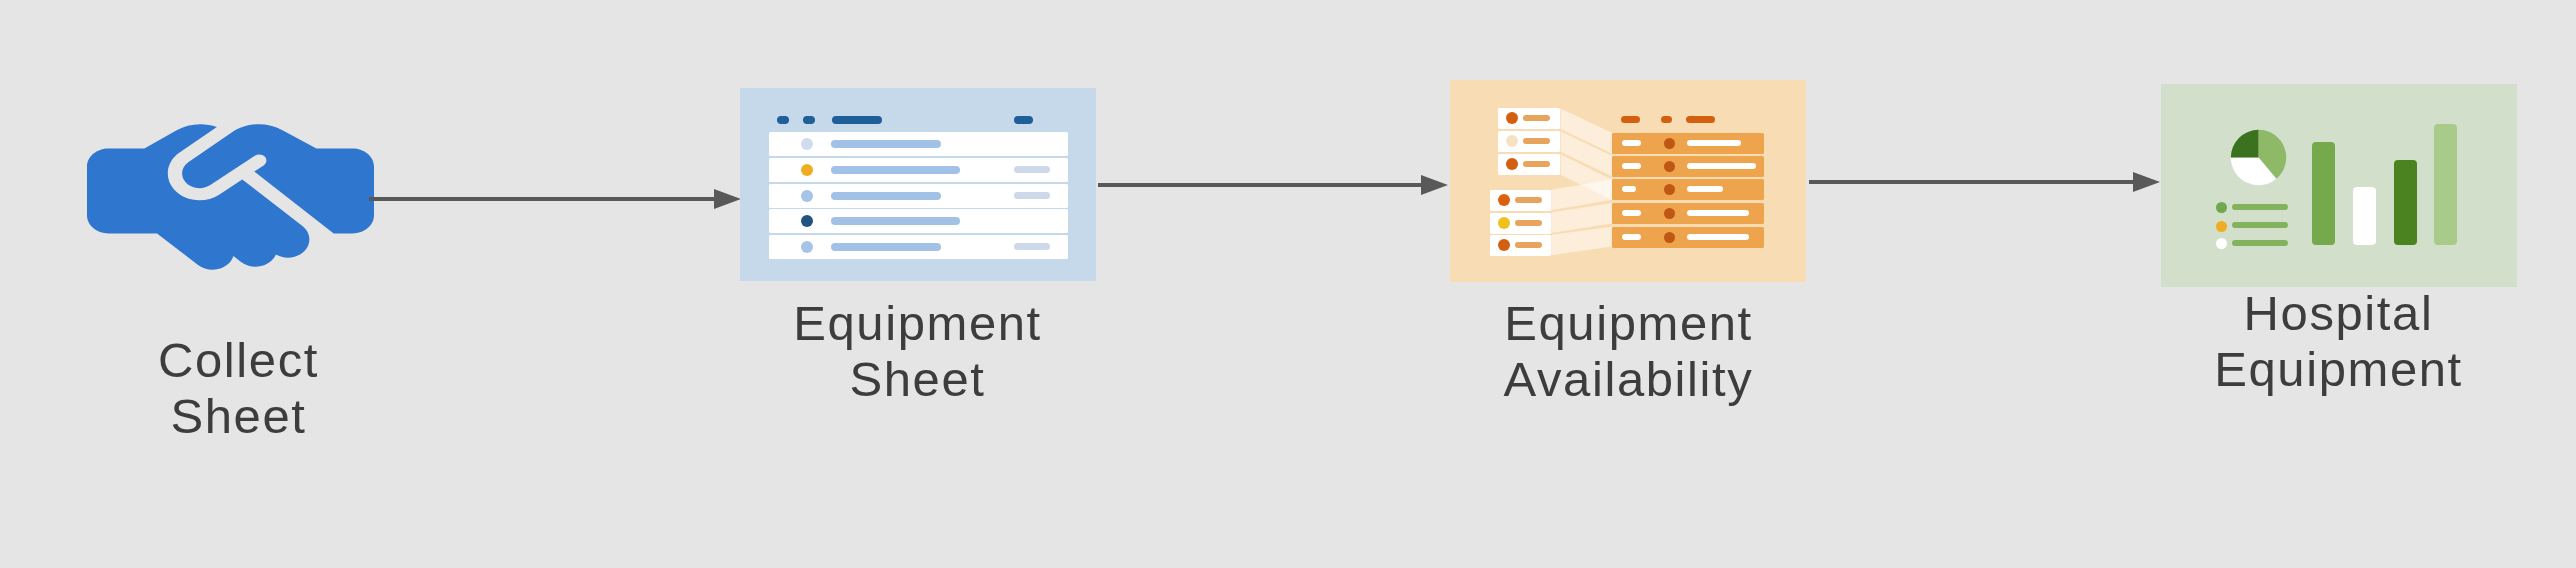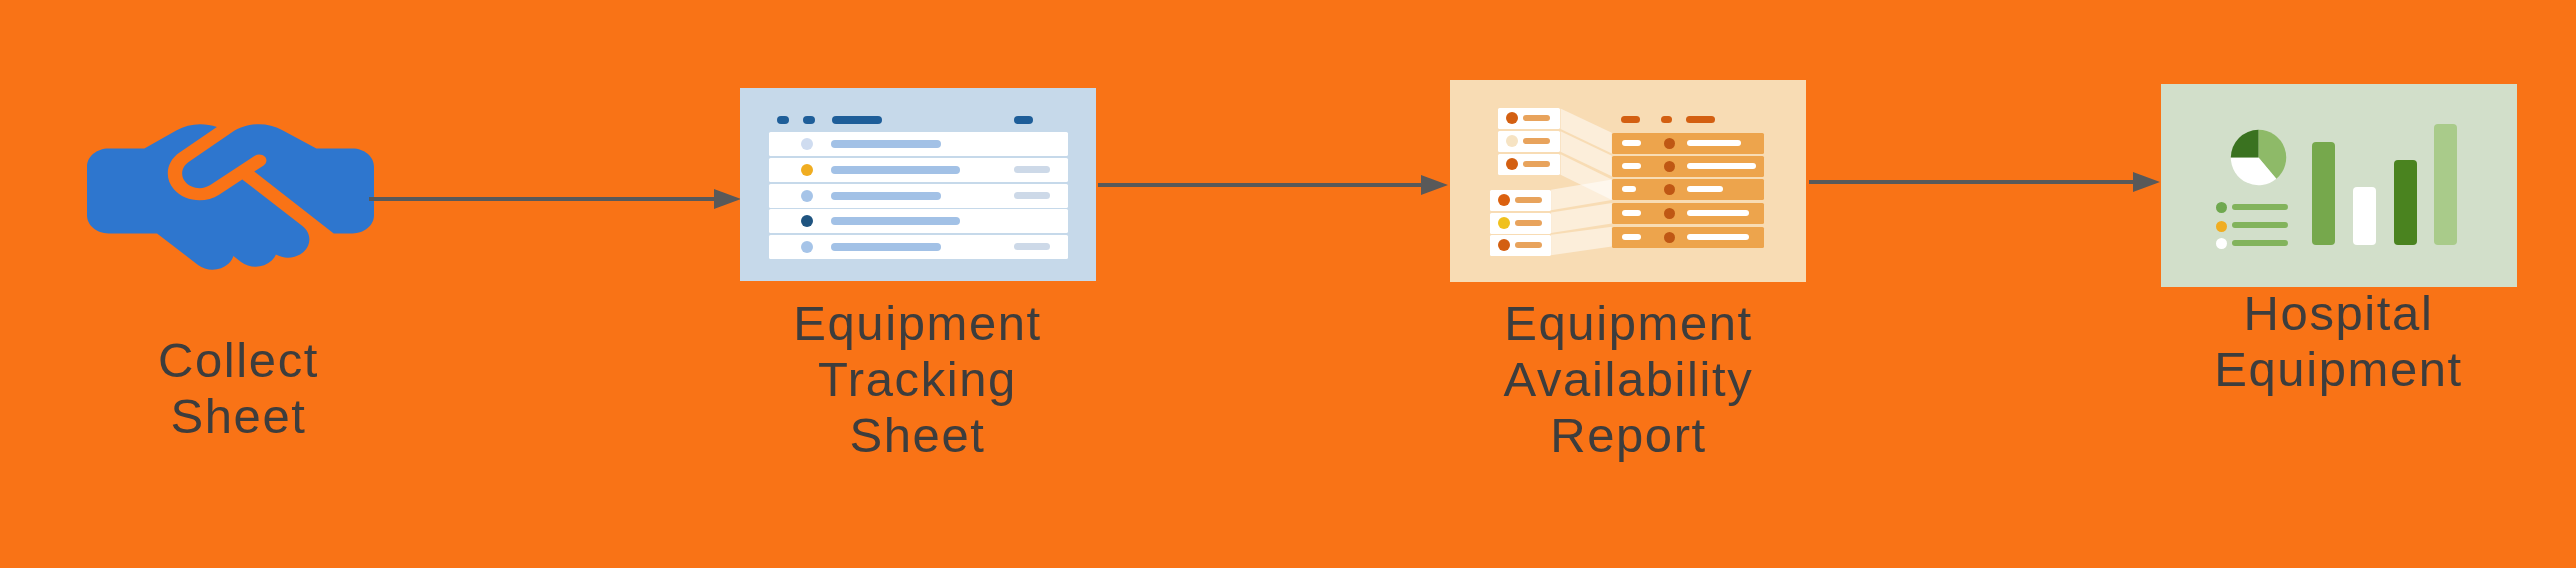--- a/index.html
+++ b/index.html
@@ -1,17 +1,17 @@
 <!DOCTYPE html>
 <html style="font-size:12.6px"><head>
 <meta charset="utf-8">
 <style>
   html,body{margin:0;padding:0;background:#000;}
   #stage-root{
-    position:relative;width:2576px;height:568px;background:#f97316;overflow:hidden;
+    position:relative;width:2576px;height:568px;background:#e5e5e5;overflow:hidden;
     font-family:"Liberation Sans", sans-serif;
   }
   .abs{position:absolute;}
   
   .stage-label{
     position:absolute;width:411px;text-align:center;
     color:#3D3D3D;font-size:49px;line-height:56px;font-weight:400;letter-spacing:1.6px;
   }
   .stage-label span{display:block;}
   
@@ -89,21 +89,20 @@
       <i class="bar" style="width:129px;"></i>
     </div>
     <div class="srow" style="top:147px;">
       <i class="dot" style="background:#A6C4E8;"></i>
       <i class="bar" style="width:110px;"></i>
       <i class="rbar"></i>
     </div>
   </div>
   <div class="stage-label" style="left:712px;top:295px;">
     <span>Equipment</span>
-    <span>Tracking</span>
     <span>Sheet</span>
   </div>
 
   <div>
     <div class="arrow-line" style="left:1098px;top:183px;width:323px;"></div>
     <div class="arrow-head" style="left:1421px;top:175px;"></div>
   </div>
 
   <div class="card card-report" style="left:1450px;top:80px;width:356px;height:202px;">
 
@@ -168,21 +167,20 @@
     </div>
     <div class="trow" style="top:147px;">
       <i class="sbar"></i>
         <i class="dot"></i>
         <i class="lbar" style="width:62px;"></i>
     </div>
   </div>
   <div class="stage-label" style="left:1423px;top:295px;">
     <span>Equipment</span>
     <span>Availability</span>
-    <span>Report</span>
   </div>
 
   <div>
     <div class="arrow-line" style="left:1809px;top:180px;width:324px;"></div>
     <div class="arrow-head" style="left:2133px;top:172px;"></div>
   </div>
 
   <div class="card card-dash" style="left:2161px;top:84px;width:356px;height:203px;">
 
     <svg class="abs" style="left:69px;top:45px;" width="57" height="57" viewBox="-36 -36 72 72">

